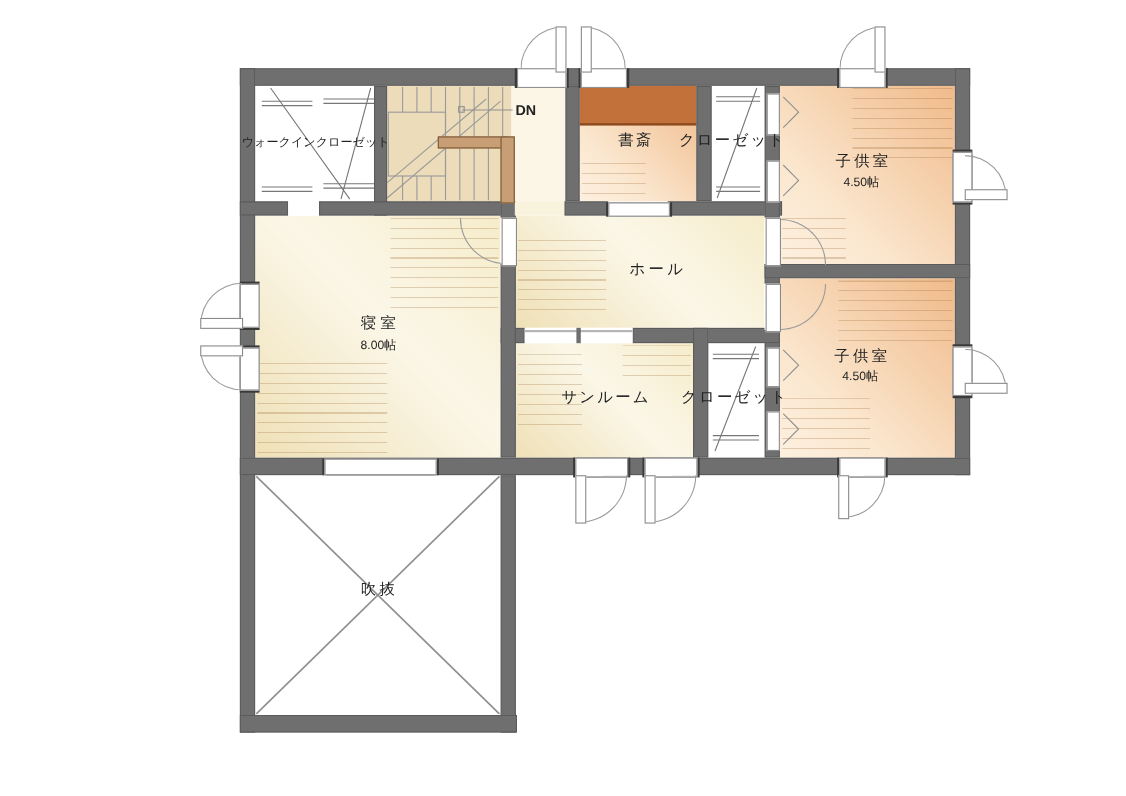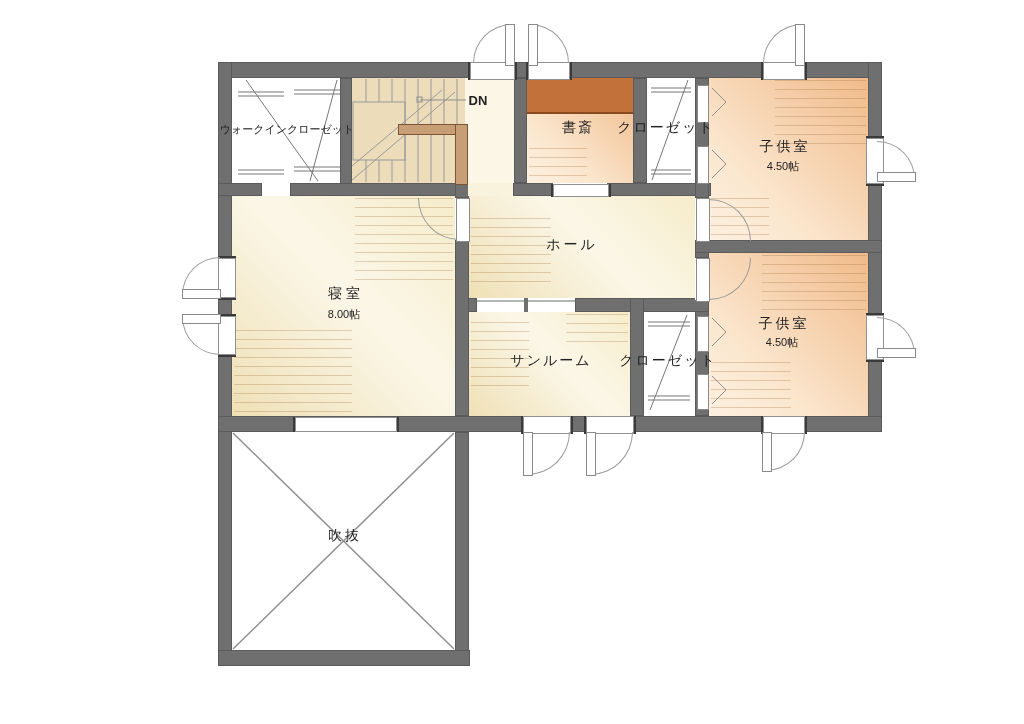--- a/index.html
+++ b/index.html
@@ -178,21 +178,21 @@
 
   <div class="rail" style="left:398px;top:124px;width:62px;height:9px;"></div>
   <div class="rail" style="left:455px;top:124px;width:11px;height:59px;"></div>
 
   <div class="slabel" style="left:287px;top:129px;">ウォークインクローゼット</div>
   <div class="rlabel" style="left:478px;top:100px;font-weight:bold;letter-spacing:0;font-size:13px;">DN</div>
   <div class="rlabel" style="left:578px;top:128px;">書斎</div>
   <div class="rlabel" style="left:666px;top:128px;">クローゼット</div>
   <div class="rlabel" style="left:785px;top:147px;letter-spacing:3px;">子供室</div>
   <div class="slabel" style="left:783px;top:166px;">4.50帖</div>
-  <div class="rlabel" style="left:572px;top:245px;letter-spacing:3px;">ホール</div>
+  <div class="rlabel" style="left:598px;top:245px;letter-spacing:3px;">ホール</div>
   <div class="rlabel" style="left:346px;top:294px;letter-spacing:4px;">寝室</div>
   <div class="slabel" style="left:344px;top:314px;">8.00帖</div>
   <div class="rlabel" style="left:551px;top:361px;">サンルーム</div>
   <div class="rlabel" style="left:668px;top:361px;">クローゼット</div>
   <div class="rlabel" style="left:784px;top:324px;letter-spacing:3px;">子供室</div>
   <div class="slabel" style="left:782px;top:342px;">4.50帖</div>
   <div class="rlabel" style="left:345px;top:536px;letter-spacing:3px;">吹抜</div>
 
 </div>
 

